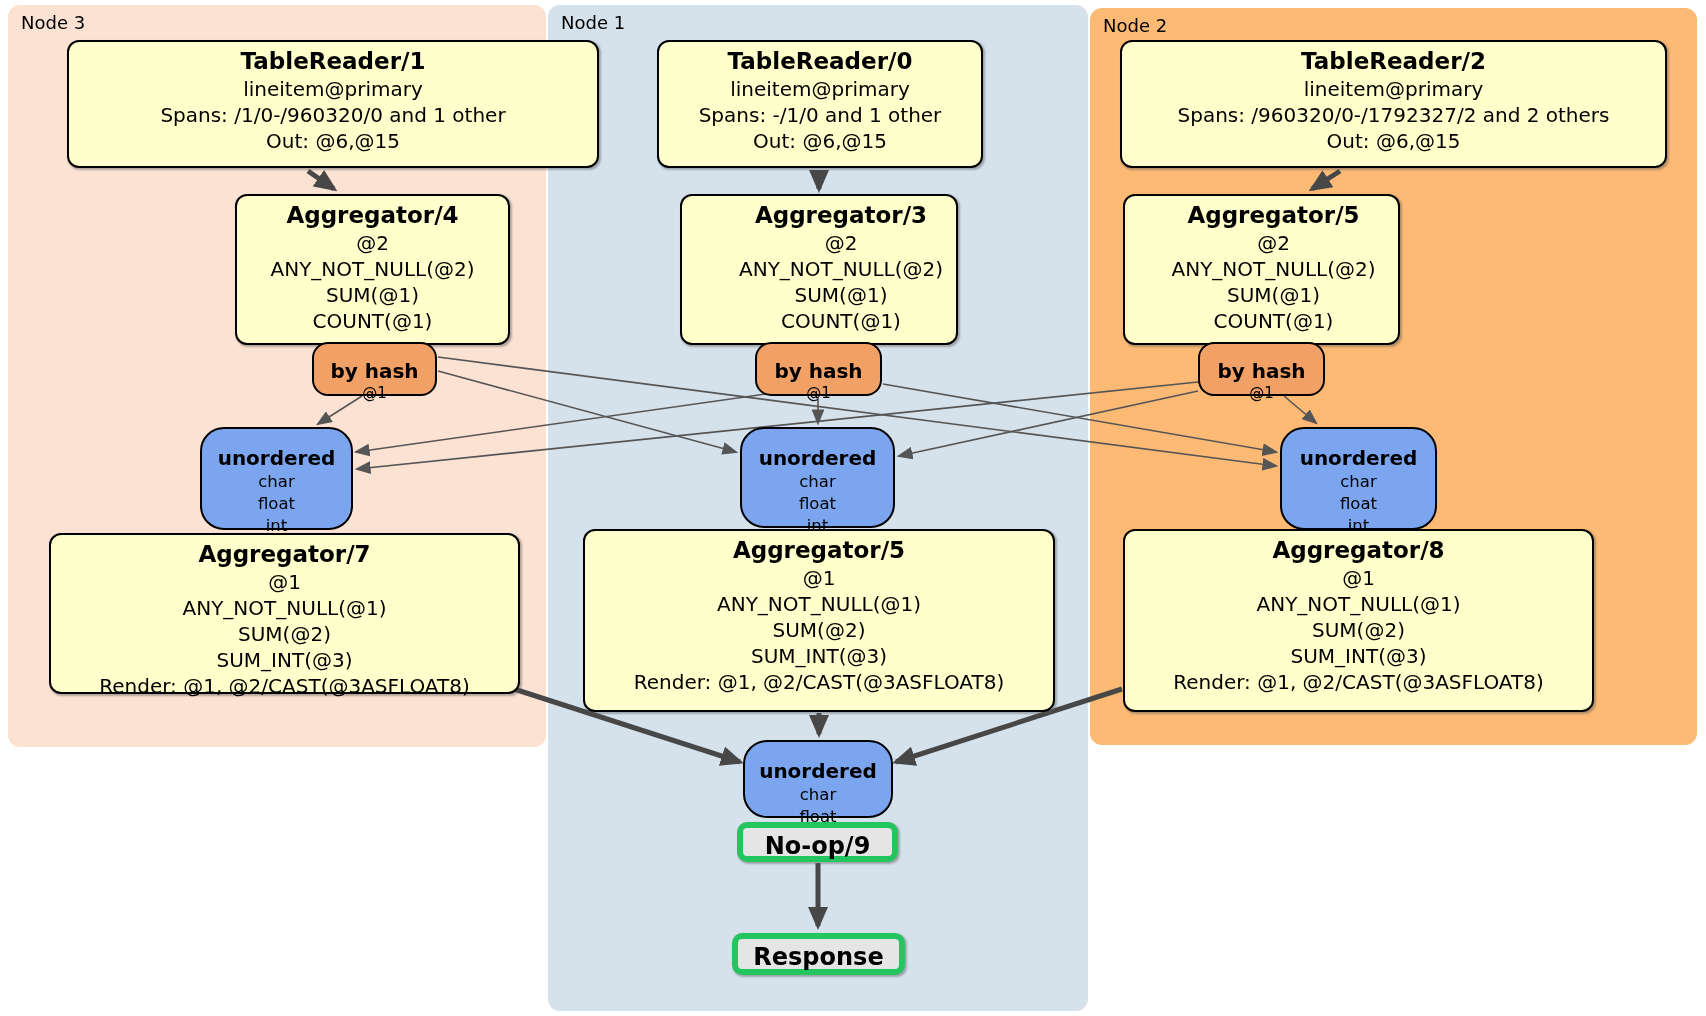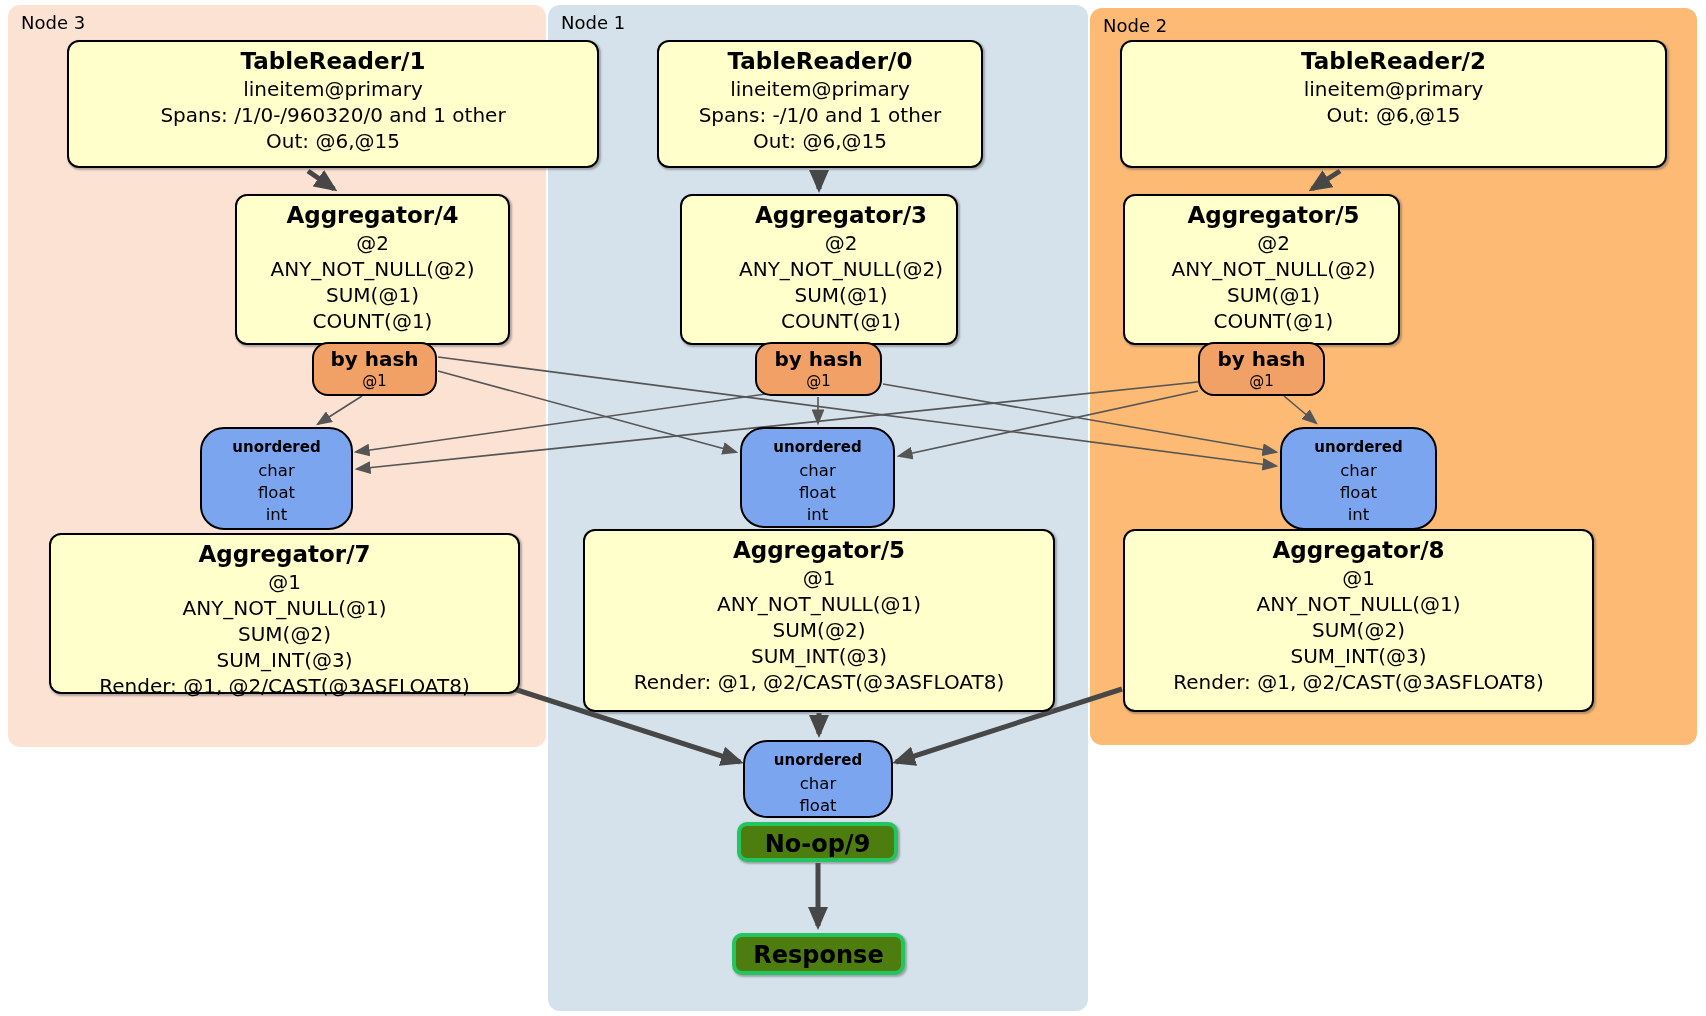--- a/index.html
+++ b/index.html
@@ -20,32 +20,32 @@
     box-sizing:border-box;text-align:center;z-index:2;
     box-shadow:1.5px 1.5px 2px rgba(90,90,90,0.45);
   }
   .ptitle{font-weight:bold;font-size:23px;line-height:30px;padding-top:4px;}
   .pline{font-size:20px;line-height:26px;white-space:nowrap;}
 
   .router{
     position:absolute;background:#f2a166;border:2px solid #000;border-radius:16px;
     box-sizing:border-box;text-align:center;z-index:3;
   }
-  .rtitle{font-weight:bold;font-size:20px;line-height:26px;padding-top:2px;}
+  .rtitle{font-weight:bold;font-size:20px;line-height:26px;padding-top:14px;}
   .rsub{font-size:15px;line-height:18px;}
 
   .sync{
     position:absolute;background:#7ca5ef;border:2px solid #000;border-radius:24px;
     box-sizing:border-box;text-align:center;z-index:3;
   }
-  .stitle{font-weight:bold;font-size:15px;line-height:26px;padding-top:5px;}
+  .stitle{font-weight:bold;font-size:20px;line-height:26px;padding-top:16px;}
   .sline{font-size:16.5px;line-height:22px;}
 
   .tbox{
-    position:absolute;background:#4d7c0f;border:4px solid #22c55e;border-radius:10px;
+    position:absolute;background:#e5e5e5;border:6px solid #22c55e;border-radius:10px;
     box-sizing:border-box;text-align:center;z-index:2;
     box-shadow:1.5px 1.5px 2px rgba(90,90,90,0.45);
   }
   .ttitle{font-weight:bold;font-size:24px;line-height:36px;}
 </style>
 </head>
 <body>
 
 <div class="canvas">
 
@@ -102,20 +102,21 @@
   <div class="pbox" style="left:657px;top:40px;width:326px;height:128px;">
     <div class="ptitle">TableReader/0</div>
     <div class="pline">lineitem@primary</div>
     <div class="pline">Spans: -/1/0 and 1 other</div>
     <div class="pline">Out: @6,@15</div>
   </div>
 
   <div class="pbox" style="left:1120px;top:40px;width:547px;height:128px;">
     <div class="ptitle">TableReader/2</div>
     <div class="pline">lineitem@primary</div>
+    <div class="pline">Spans: /960320/0-/1792327/2 and 2 others</div>
     <div class="pline">Out: @6,@15</div>
   </div>
 
   <div class="pbox" style="left:235px;top:194px;width:275px;height:151px;">
     <div class="ptitle">Aggregator/4</div>
     <div class="pline">@2</div>
     <div class="pline">ANY_NOT_NULL(@2)</div>
     <div class="pline">SUM(@1)</div>
     <div class="pline">COUNT(@1)</div>
   </div>

